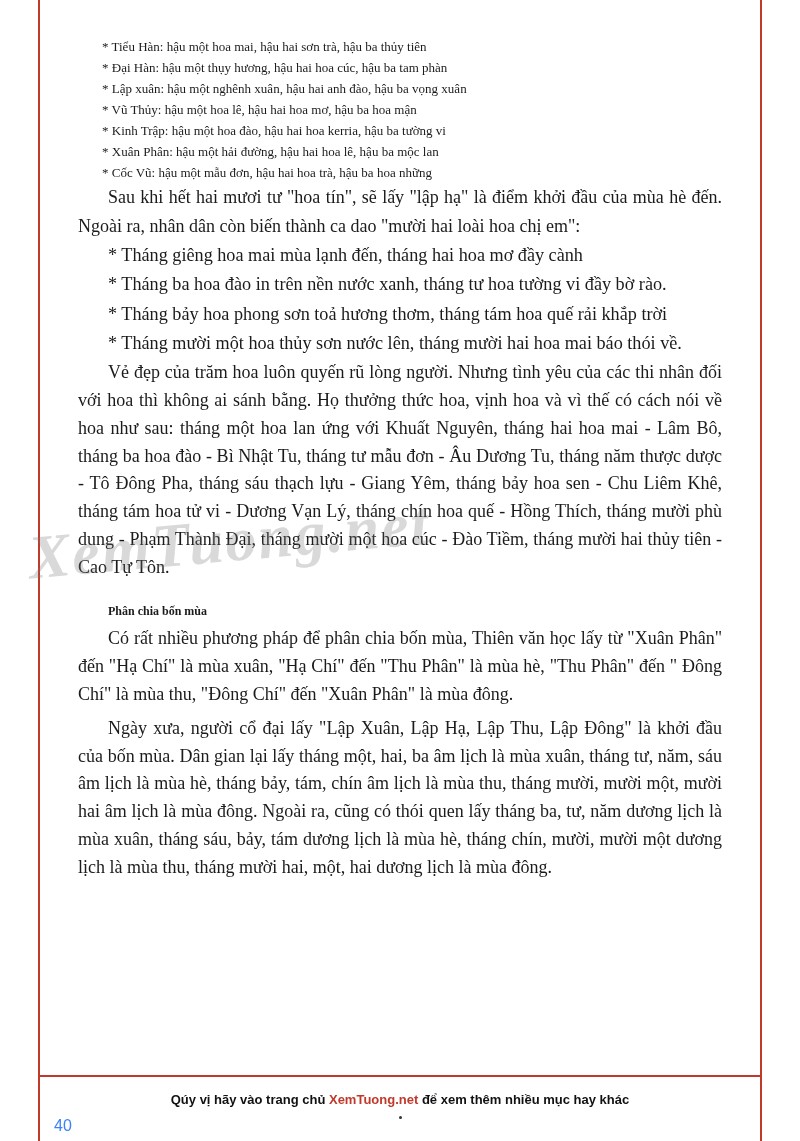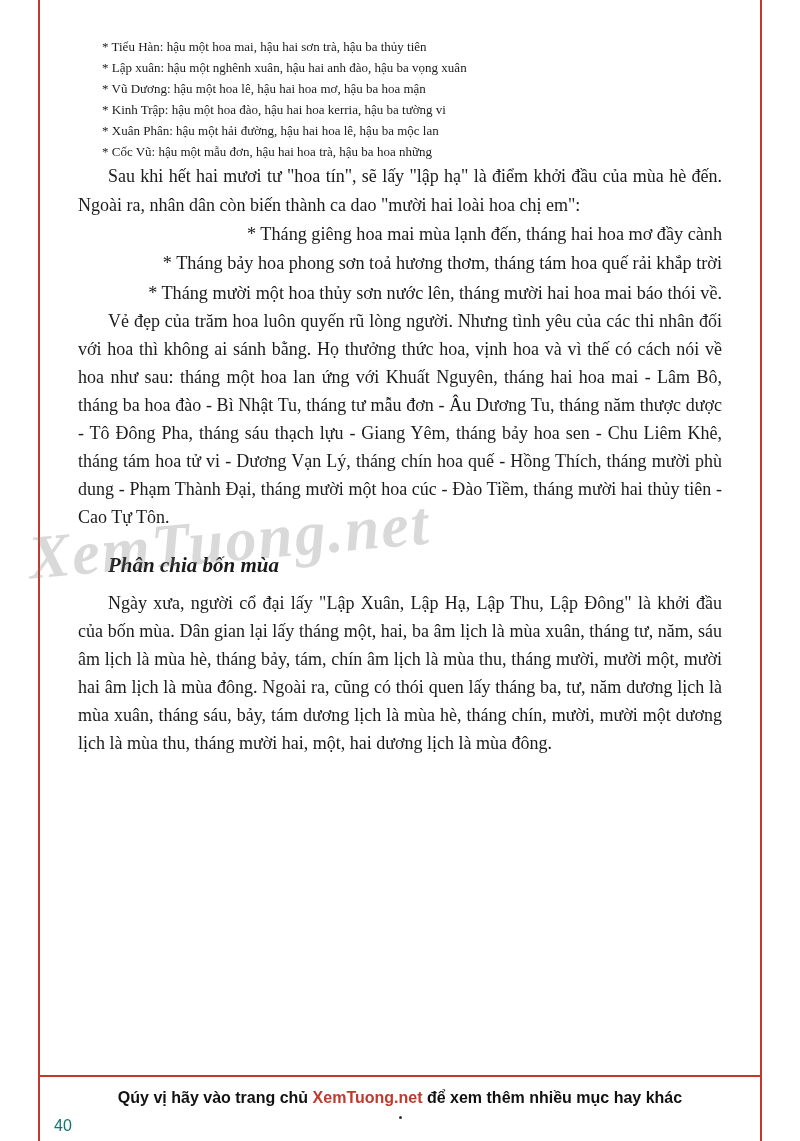--- a/index.html
+++ b/index.html
@@ -53,26 +53,24 @@
   }
   .para.tight {
     line-height: 1.55;
   }
   .sub-bullet {
     font-size: 18.2px;
     line-height: 1.62;
     margin: 0;
     text-indent: 30px;
     white-space: nowrap;
-    text-align: right;
   }
   .heading {
-    font-size: 21px;
+    font-size: 12px;
     font-weight: bold;
-    font-style: italic;
     margin: 0;
     text-indent: 30px;
   }
   .gap-sm { height: 6px; }
   .gap-lg { height: 22px; }
 
   .watermark {
     position: absolute;
     left: 28px;
     top: 505px;
@@ -87,21 +85,21 @@
     white-space: nowrap;
   }
 
   .footer {
     position: absolute;
     left: 0;
     right: 0;
     bottom: 34px;
     text-align: center;
     font-family: "Liberation Sans", sans-serif;
-    font-size: 16px;
+    font-size: 13px;
     font-weight: bold;
     color: #111111;
     white-space: nowrap;
   }
   .footer .brand {
     color: #c0392b;
   }
   .footer-rule {
     position: absolute;
     left: 38px;
@@ -109,21 +107,21 @@
     bottom: 64px;
     height: 2px;
     background: #c0392b;
   }
   .page-number {
     position: absolute;
     left: 54px;
     bottom: 6px;
     font-family: "Liberation Sans", sans-serif;
     font-size: 16px;
-    color: #0f766e;
+    color: #3b82f6;
   }
   .dot-mark {
     position: absolute;
     left: 399px;
     bottom: 22px;
     width: 3px;
     height: 3px;
     background: #333;
     border-radius: 50%;
   }
@@ -132,40 +130,43 @@
 <body>
 
 <div class="page">
 
   <div class="red-rule left"></div>
   <div class="red-rule right"></div>
 
   <div class="content">
 
     <p class="bullet-line">* Tiểu Hàn: hậu một hoa mai, hậu hai sơn trà, hậu ba thủy tiên</p>
+    <p class="bullet-line">* Đại Hàn: hậu một thụy hương, hậu hai hoa cúc, hậu ba tam phàn</p>
     <p class="bullet-line">* Lập xuân: hậu một nghênh xuân, hậu hai anh đào, hậu ba vọng xuân</p>
-    <p class="bullet-line">* Vũ Dương: hậu một hoa lê, hậu hai hoa mơ, hậu ba hoa mận</p>
+    <p class="bullet-line">* Vũ Thủy: hậu một hoa lê, hậu hai hoa mơ, hậu ba hoa mận</p>
     <p class="bullet-line">* Kinh Trập: hậu một hoa đào, hậu hai hoa kerria, hậu ba tường vi</p>
     <p class="bullet-line">* Xuân Phân: hậu một hải đường, hậu hai hoa lê, hậu ba mộc lan</p>
     <p class="bullet-line">* Cốc Vũ: hậu một mẫu đơn, hậu hai hoa trà, hậu ba hoa những</p>
 
     <p class="para">Sau khi hết hai mươi tư "hoa tín", sẽ lấy "lập hạ" là điểm khởi đầu của mùa hè đến. Ngoài ra, nhân dân còn biến thành ca dao "mười hai loài hoa chị em":</p>
 
     <p class="sub-bullet">* Tháng giêng hoa mai mùa lạnh đến, tháng hai hoa mơ đầy cành</p>
+    <p class="sub-bullet">* Tháng ba hoa đào in trên nền nước xanh, tháng tư hoa tường vi đầy bờ rào.</p>
     <p class="sub-bullet">* Tháng bảy hoa phong sơn toả hương thơm, tháng tám hoa quế rải khắp trời</p>
     <p class="sub-bullet">* Tháng mười một hoa thủy sơn nước lên, tháng mười hai hoa mai báo thói về.</p>
 
     <p class="para tight">Vẻ đẹp của trăm hoa luôn quyến rũ lòng người. Nhưng tình yêu của các thi nhân đối với hoa thì không ai sánh bằng. Họ thưởng thức hoa, vịnh hoa và vì thế có cách nói về hoa như sau: tháng một hoa lan ứng với Khuất Nguyên, tháng hai hoa mai - Lâm Bô, tháng ba hoa đào - Bì Nhật Tu, tháng tư mẫu đơn - Âu Dương Tu, tháng năm thược dược - Tô Đông Pha, tháng sáu thạch lựu - Giang Yêm, tháng bảy hoa sen - Chu Liêm Khê, tháng tám hoa tử vi - Dương Vạn Lý, tháng chín hoa quế - Hồng Thích, tháng mười phù dung - Phạm Thành Đại, tháng mười một hoa cúc - Đào Tiềm, tháng mười hai thủy tiên - Cao Tự Tôn.</p>
 
     <div class="gap-lg"></div>
 
     <p class="heading">Phân chia bốn mùa</p>
 
     <div class="gap-sm"></div>
 
+    <p class="para tight">Có rất nhiều phương pháp để phân chia bốn mùa, Thiên văn học lấy từ "Xuân Phân" đến "Hạ Chí" là mùa xuân, "Hạ Chí" đến "Thu Phân" là mùa hè, "Thu Phân" đến " Đông Chí" là mùa thu, "Đông Chí" đến "Xuân Phân" là mùa đông.</p>
 
     <div class="gap-sm"></div>
 
     <p class="para tight">Ngày xưa, người cổ đại lấy "Lập Xuân, Lập Hạ, Lập Thu, Lập Đông" là khởi đầu của bốn mùa. Dân gian lại lấy tháng một, hai, ba âm lịch là mùa xuân, tháng tư, năm, sáu âm lịch là mùa hè, tháng bảy, tám, chín âm lịch là mùa thu, tháng mười, mười một, mười hai âm lịch là mùa đông. Ngoài ra, cũng có thói quen lấy tháng ba, tư, năm dương lịch là mùa xuân, tháng sáu, bảy, tám dương lịch là mùa hè, tháng chín, mười, mười một dương lịch là mùa thu, tháng mười hai, một, hai dương lịch là mùa đông.</p>
 
     <div class="gap-sm"></div>
 
 
   </div>
 

